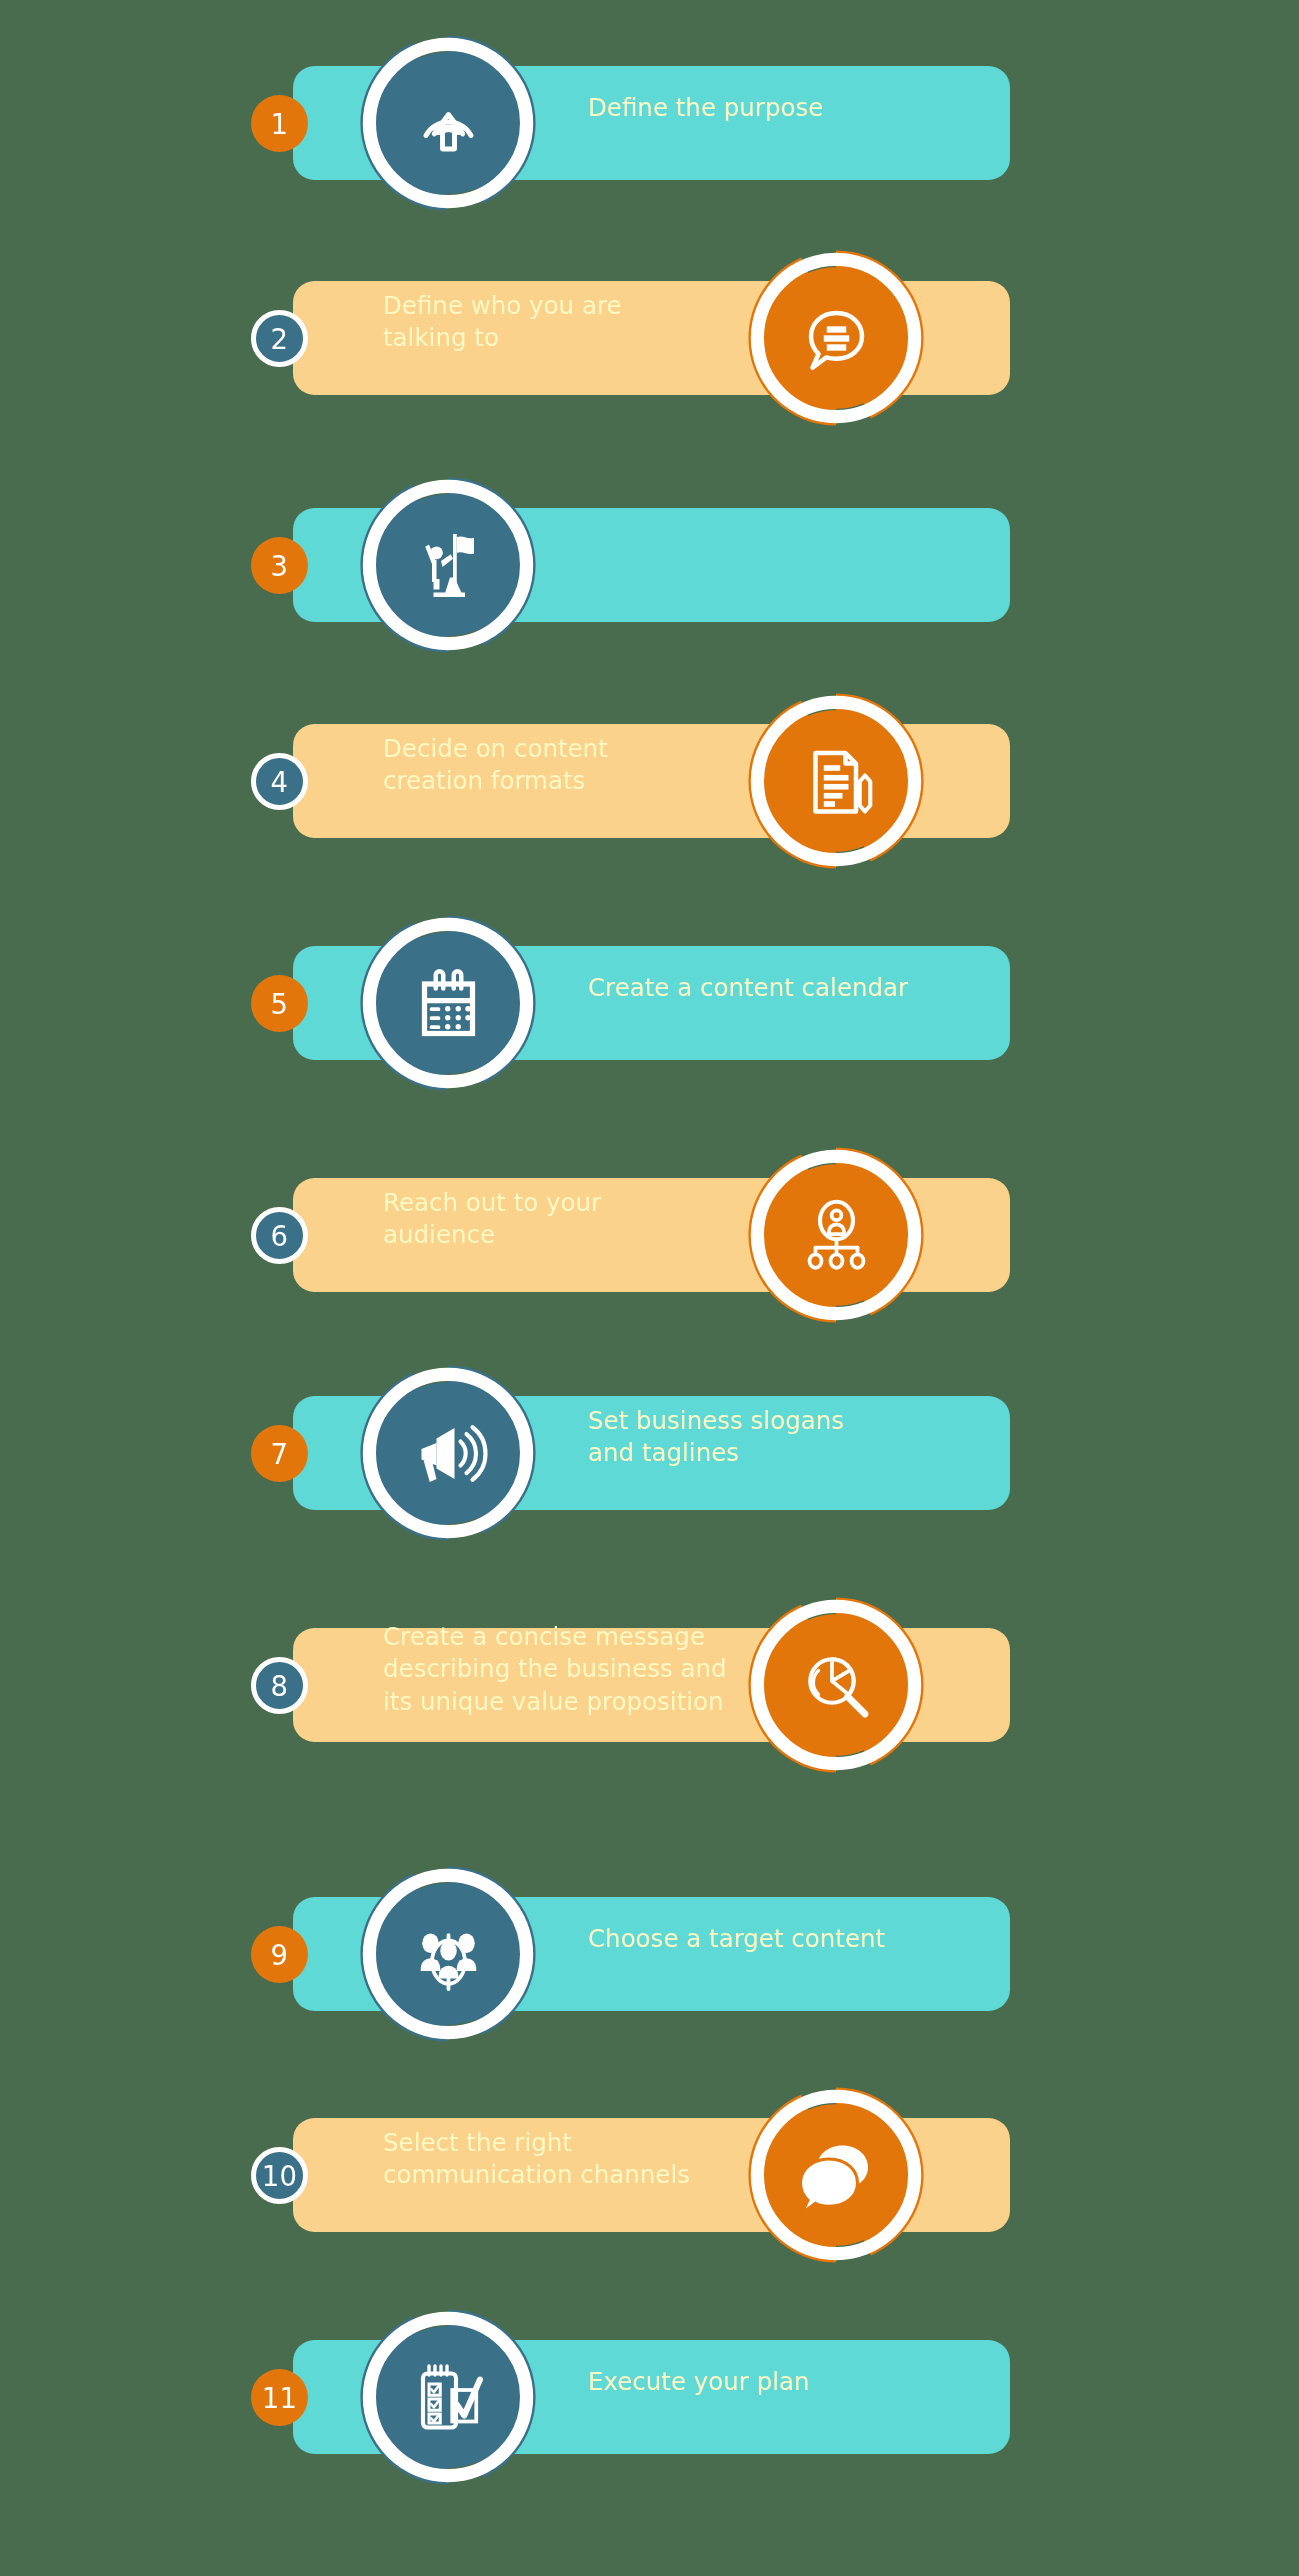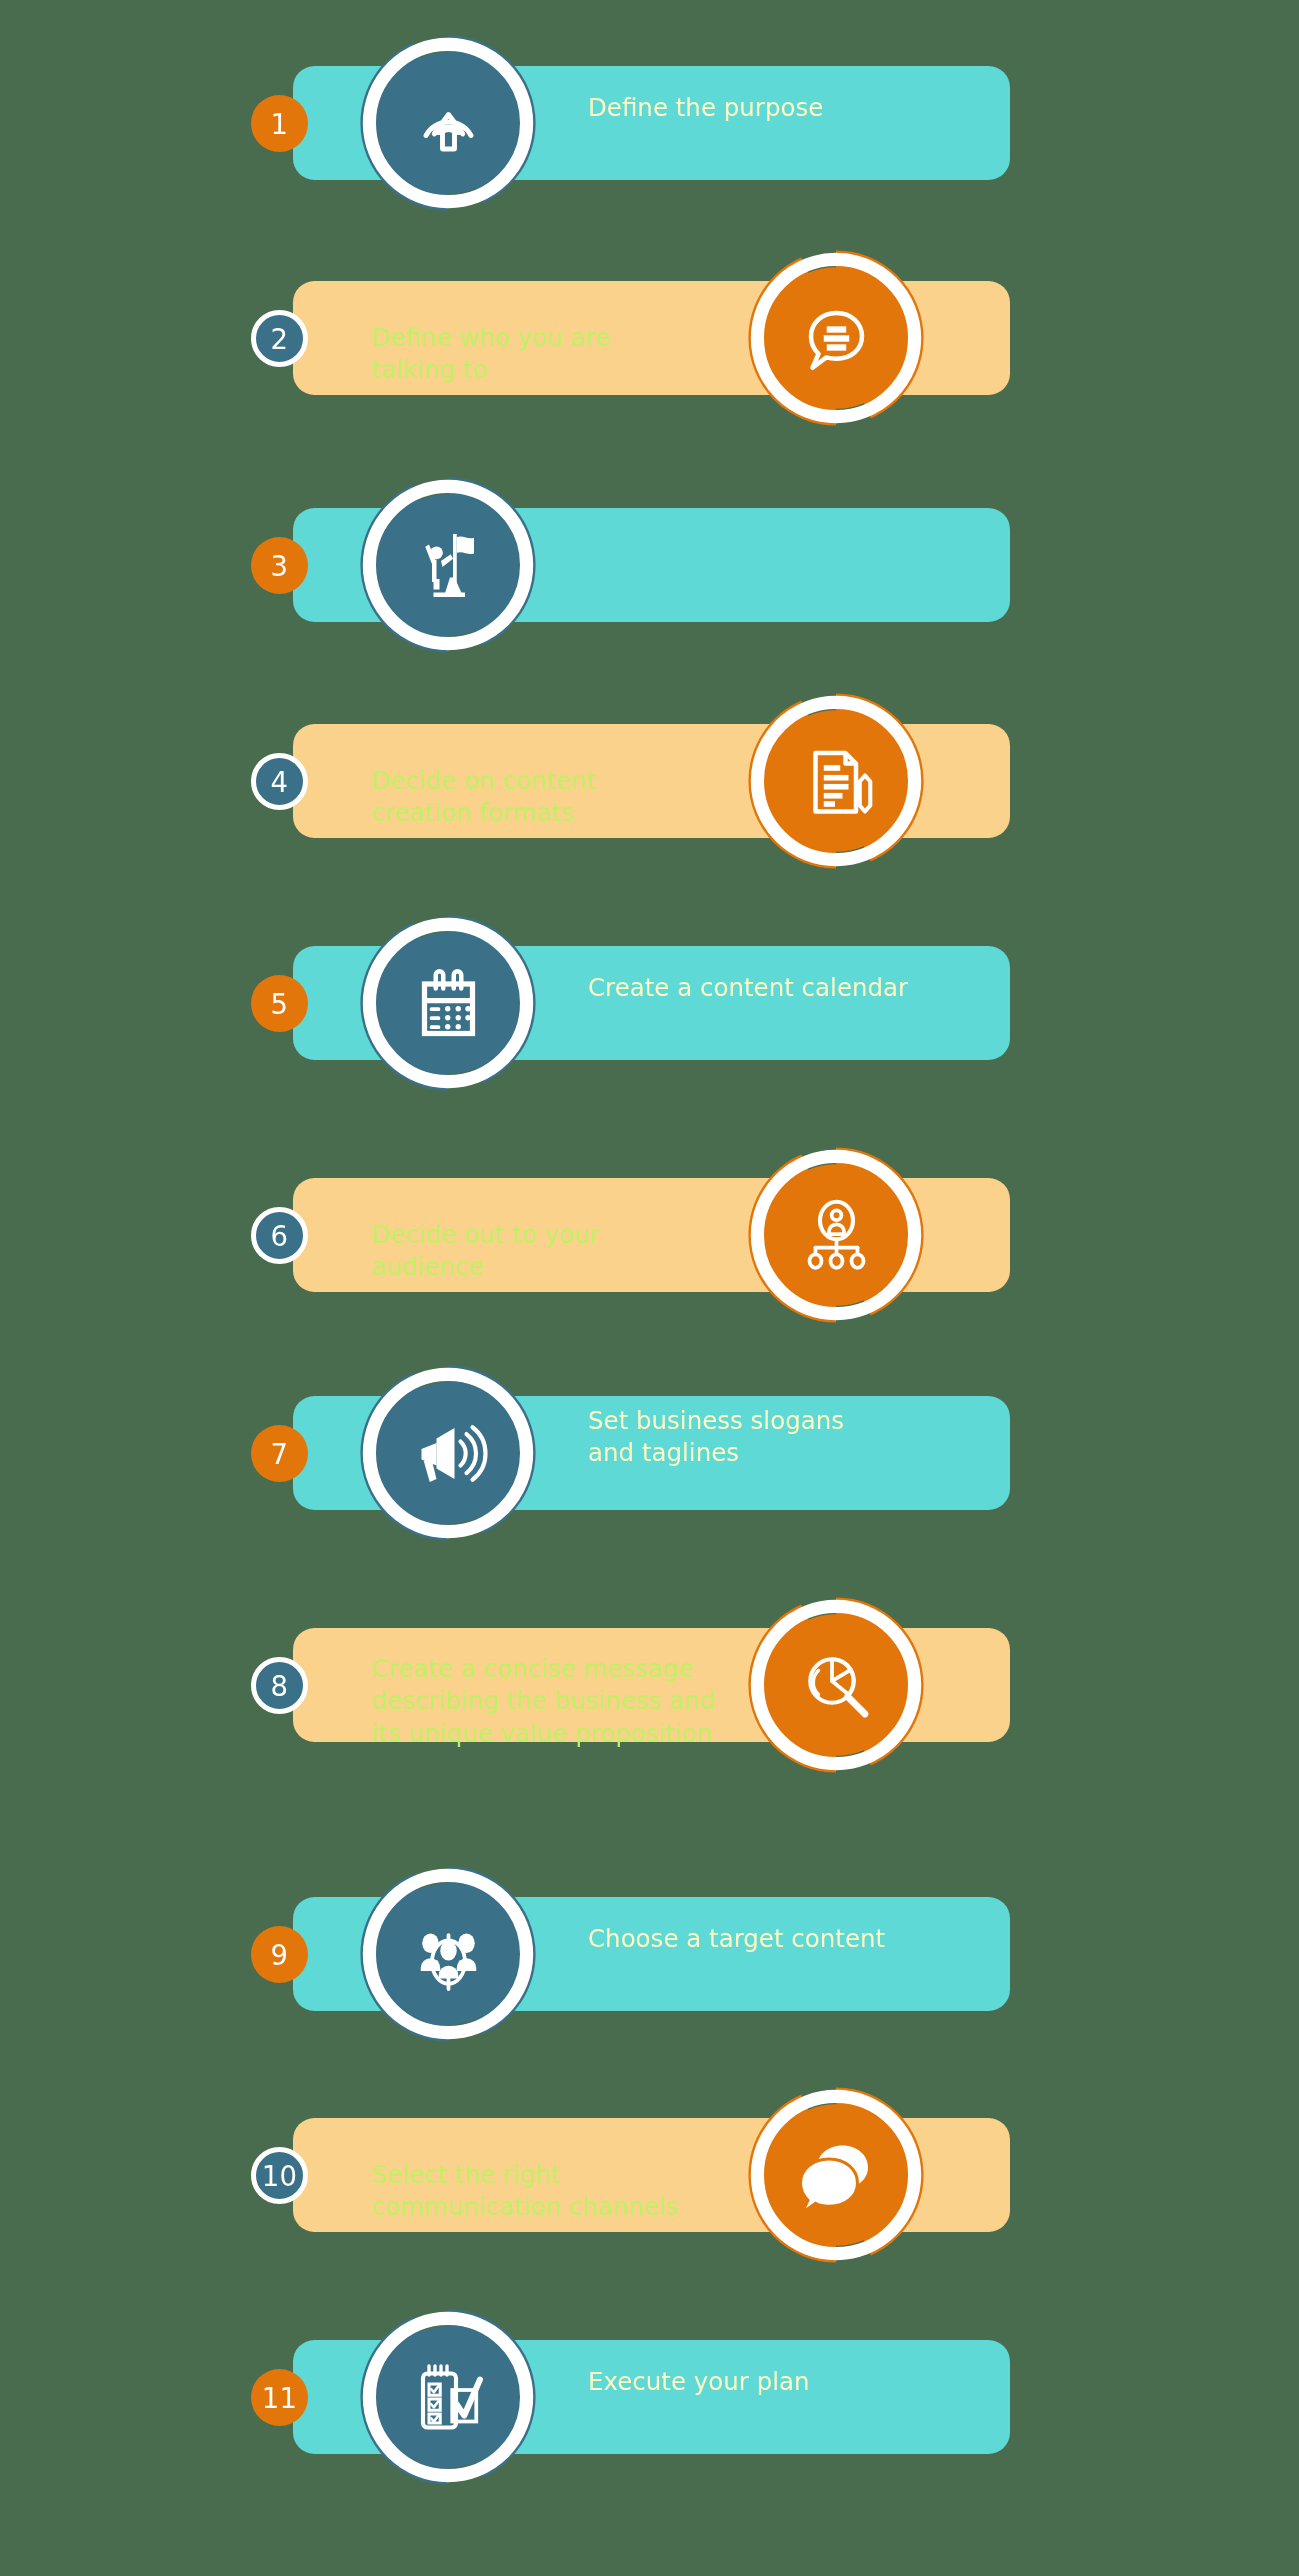--- a/index.html
+++ b/index.html
@@ -81,25 +81,24 @@
     z-index: 4;
     white-space: pre-line;
   }
   .row.teal .label {
     left: 588px;
     top: 50%;
     transform: translateY(-50%);
     color: #fef9c3;
   }
   .row.amber .label {
-    left: 372px;
+    left: 383px;
     top: 50%;
     transform: translateY(-50%);
-    color: #bef264;
-    margin-top: 32px;
+    color: #fef9c3;
   }
 
   
   .medallion {
     position: absolute;
     width: 180px;
     height: 180px;
     top: 33px;
     z-index: 5;
   }
@@ -321,21 +320,21 @@
     </g>
     <g fill="none" stroke="#fff" stroke-width="5">
       <ellipse cx="22" cy="84" rx="8" ry="9"></ellipse>
       <ellipse cx="50" cy="84" rx="8" ry="9"></ellipse>
       <ellipse cx="78" cy="84" rx="8" ry="9"></ellipse>
     </g>
           </svg>
       </div>
     </div>
     <div class="badge">6</div>
-    <div class="label">Decide out to your
+    <div class="label">Reach out to your
 audience</div>
   </div>
     <div class="row teal" style="top: 1330px;">
     <div class="bar"></div>
     <div class="medallion">
 
   <svg viewBox="0 0 300 300">
 
     <path d="M150 4 A146 146 0 0 1 296 150 L252 150 A102 102 0 0 0 150 48 Z" fill="#3b7089"></path>
     <path d="M150 296 A146 146 0 0 1 4 150 L48 150 A102 102 0 0 0 150 252 Z" fill="#3b7089"></path>

